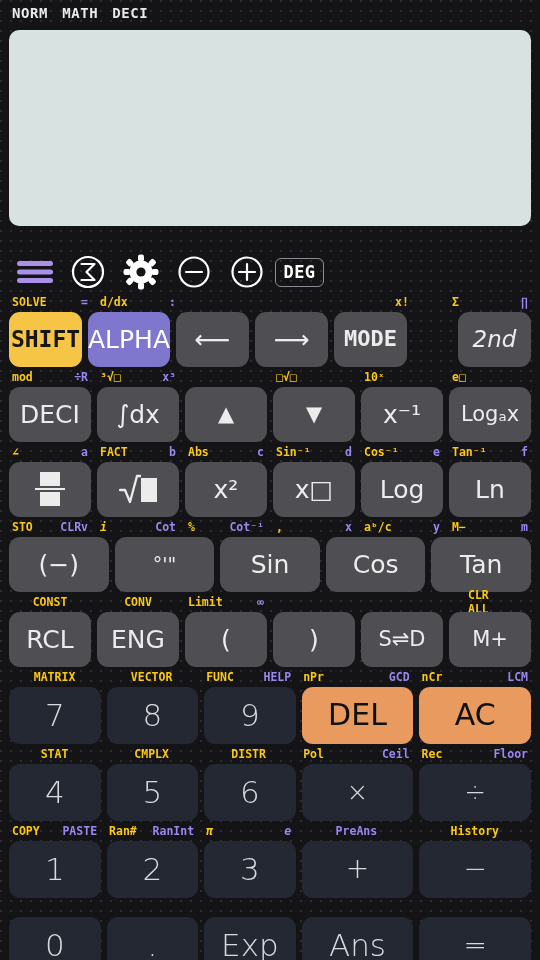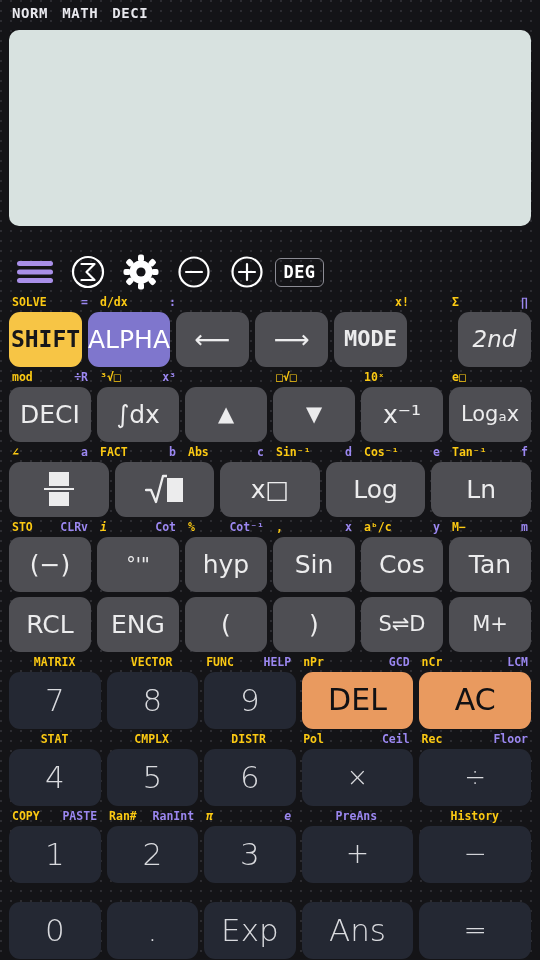--- a/index.html
+++ b/index.html
@@ -296,20 +296,21 @@
           </span>
       </button>
       <button class="key">
         <span class="sqrt-ico">
           <svg width="22" height="32" viewBox="0 0 22 32">
               <path d="M1 17 L6 17 L11 29 L18 3 L22 3" fill="none" stroke="#ececed" stroke-width="2.3" stroke-linecap="round" stroke-linejoin="round"></path>
             </svg>
           <span class="box"></span>
         </span>
       </button>
+      <button class="key">x²</button>
       <button class="key">x□</button>
       <button class="key">Log</button>
       <button class="key">Ln</button>
     </div>
 
     <div class="labelrow">
       <div class="lcell">
           <span class="lft yel">STO</span>
           <span class="rgt pur">CLRv</span>
         </div>
@@ -331,26 +332,42 @@
         </div>
       <div class="lcell">
           <span class="lft yel">M−</span>
           <span class="rgt pur">m</span>
         </div>
     </div>
 
     <div class="krow fn">
       <button class="key">(−)</button>
       <button class="key xsm">°'"</button>
-      <button class="key">hyp</button>
       <button class="key">Sin</button>
       <button class="key">Cos</button>
       <button class="key">Tan</button>
     </div>
 
+    <div class="labelrow">
+      <div class="lcell">
+          <span class="ctr yel">CONST</span>
+        </div>
+      <div class="lcell">
+          <span class="ctr yel">CONV</span>
+        </div>
+      <div class="lcell">
+          <span class="lft yel">Limit</span>
+          <span class="rgt pur">∞</span>
+        </div>
+      <div class="lcell"></div>
+      <div class="lcell"></div>
+      <div class="lcell">
+          <span class="ctr yel">CLR ALL</span>
+        </div>
+    </div>
 
     <div class="krow fn">
       <button class="key">RCL</button>
       <button class="key">ENG</button>
       <button class="key">(</button>
       <button class="key">)</button>
       <button class="key sm">S⇌D</button>
       <button class="key sm">M+</button>
     </div>
 

